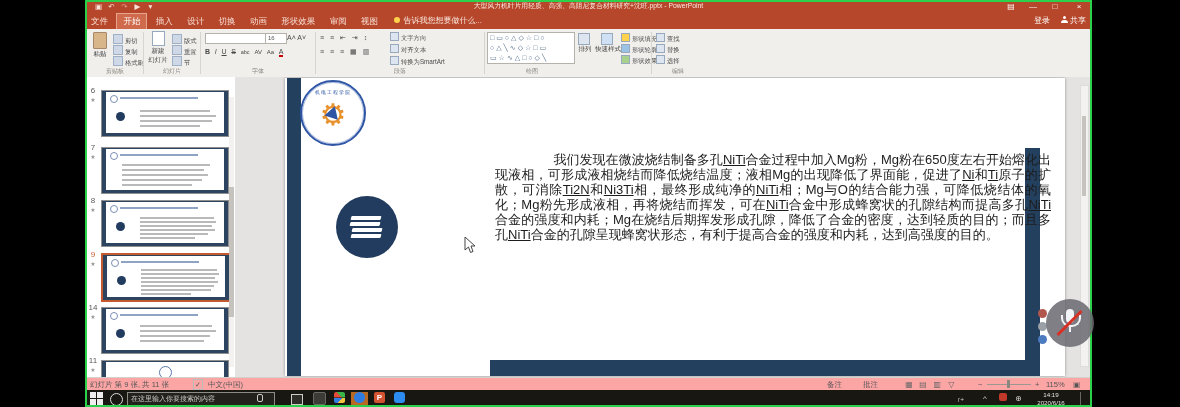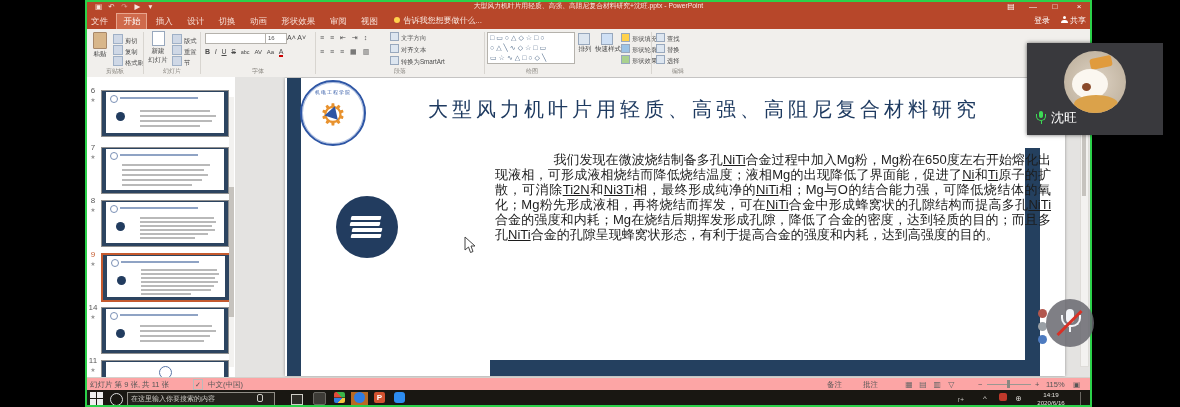--- a/index.html
+++ b/index.html
@@ -320,21 +320,20 @@
     <div id="editor" class="abs">
       <div id="slide">
         <div id="slide-leftbar"></div>
         <div id="slide-rightbar"></div>
         <div id="slide-bottombar"></div>
         <div id="logo">
           <div class="arc-text">机电工程学院</div>
           <div class="gear">⚙</div>
           <div class="tri"></div>
         </div>
-        <div id="slide-title">大型风力机叶片用轻质、高强、高阻尼复合材料研究</div>
         <div id="books">
           <div class="book" style="left:15px;top:20px"></div>
           <div class="book" style="left:14px;top:26px"></div>
           <div class="book" style="left:16px;top:32px"></div>
           <div class="book" style="left:15px;top:38px"></div>
         </div>
         <div id="slide-body">我们发现在微波烧结制备多孔<u>NiTi</u>合金过程中加入Mg粉，Mg粉在650度左右开始熔化出现液相，可形成液相烧结而降低烧结温度；液相Mg的出现降低了界面能，促进了<u>Ni</u>和<u>Ti</u>原子的扩散，可消除<u>Ti2N</u>和<u>Ni3Ti</u>相，最终形成纯净的<u>NiTi</u>相；Mg与O的结合能力强，可降低烧结体的氧化；Mg粉先形成液相，再将烧结而挥发，可在<u>NiTi</u>合金中形成蜂窝状的孔隙结构而提高多孔<u>NiTi</u>合金的强度和内耗；Mg在烧结后期挥发形成孔隙，降低了合金的密度，达到轻质的目的；而且多孔<u>NiTi</u>合金的孔隙呈现蜂窝状形态，有利于提高合金的强度和内耗，达到高强度的目的。</div>
       </div>
       <div id="ed-scroll">
           <div class="th"></div>
@@ -386,34 +385,20 @@
     <span class="tray-ic" style="left:930px">⊕</span>
     <span id="clock">
       <div>14:19</div>
       <div>2020/6/16</div>
     </span>
     <span id="showdesk"></span>
   </div>
 
   <div id="share-border" class="abs"></div>
 
-  <div id="cam" class="abs">
-    <div id="avatar">
-      <div class="hat"></div>
-        <div class="face"></div>
-        <div class="mouth"></div>
-        <div class="body"></div>
-    </div>
-    <span class="micg">
-        <span class="b"></span>
-        <span class="u"></span>
-        <span class="s"></span>
-      </span>
-    <div id="cam-name">沈旺</div>
-  </div>
 
   <div class="dot" style="top:309px;background:#b2574e"></div>
   <div class="dot" style="top:322px;background:#9aa0a6"></div>
   <div class="dot" style="top:335px;background:#4d7bc0"></div>
 
   <div id="float-mic" class="abs">
     <span class="b"></span>
       <span class="u"></span>
       <span class="s"></span>
       <span class="slash"></span>

